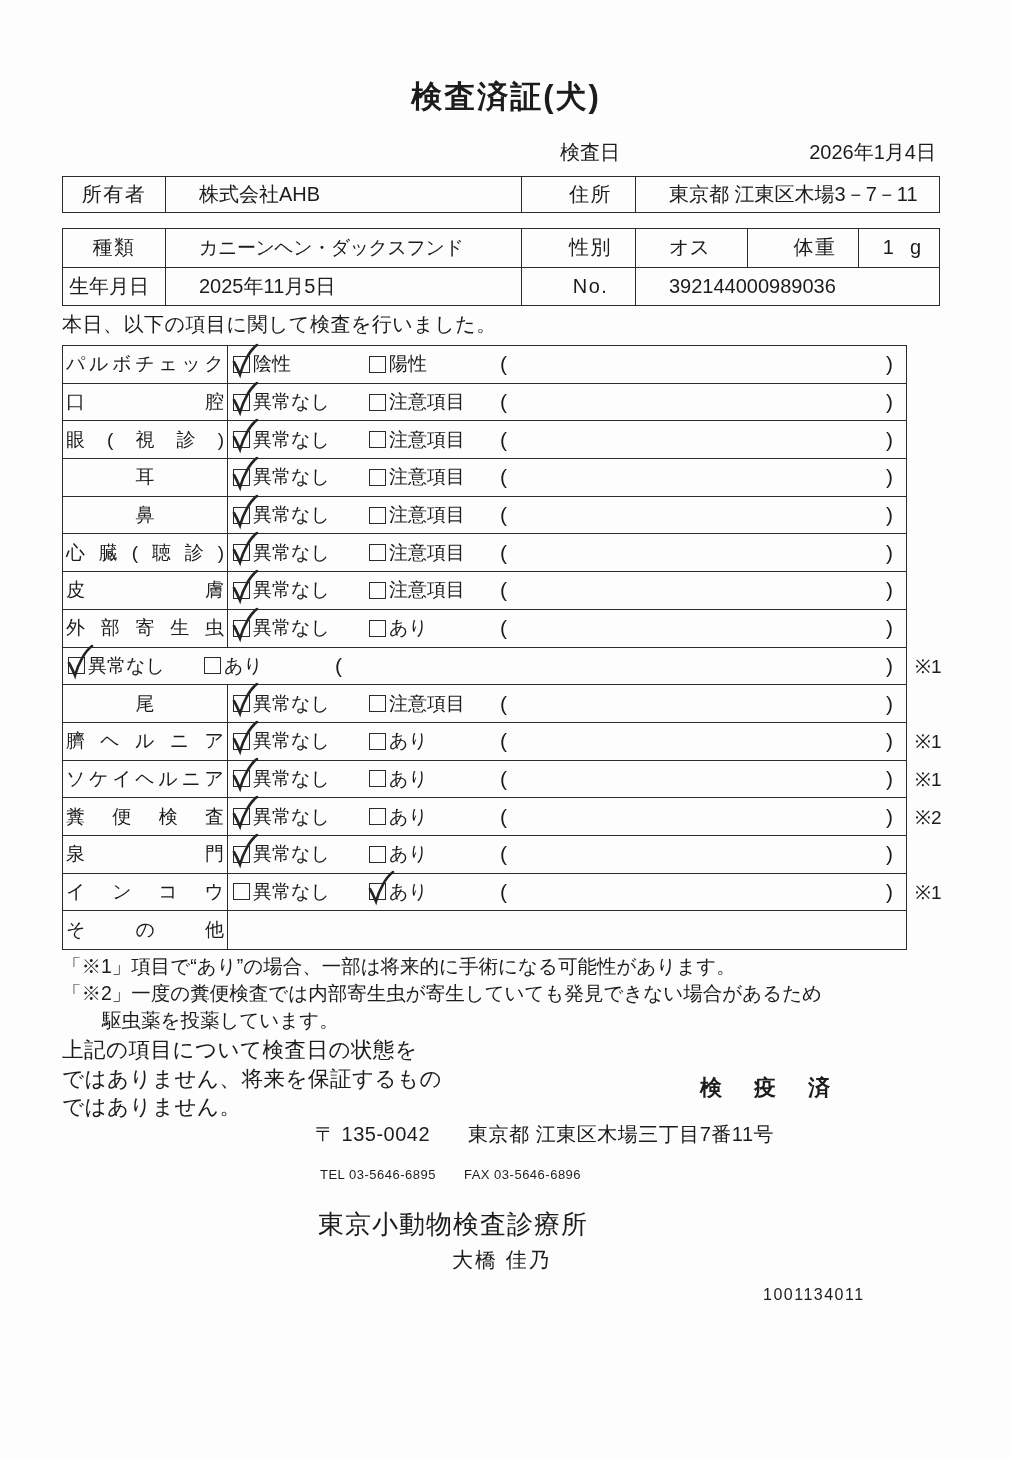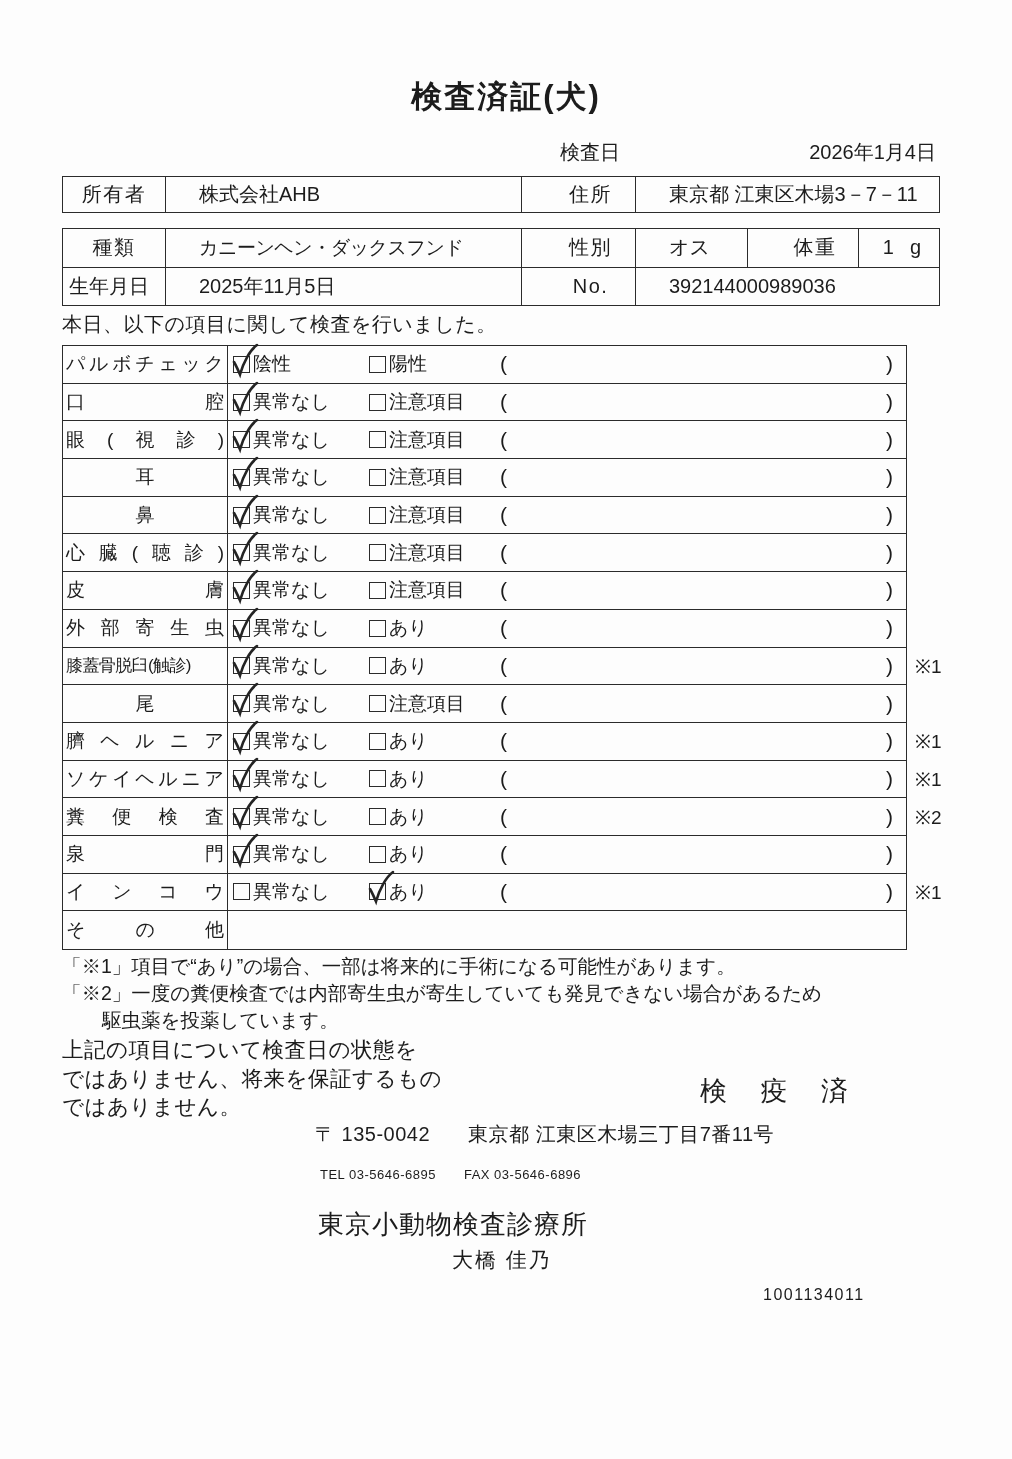--- a/index.html
+++ b/index.html
@@ -50,21 +50,21 @@
   .paren{position:absolute;top:50%;transform:translateY(-52%);font-size:21px;font-weight:300;}
   .paren.open{left:272px;}
   .paren.close{right:13px;}
   .rownote{position:absolute;left:852px;top:50%;transform:translateY(-50%);font-size:19px;white-space:nowrap;}
 
   
   .fnotes{left:62px;top:953px;font-size:19.5px;line-height:27px;}
   .fnote-cont{padding-left:40px;}
   .disclaimer{left:62px;top:1036px;font-size:21.5px;line-height:28.5px;letter-spacing:0.5px;}
 
-  .stamp{left:700px;top:1073px;font-size:27px;letter-spacing:13px;font-weight:400;}
+  .stamp{left:700px;top:1073px;font-size:22px;letter-spacing:13px;font-weight:700;}
 
   .postal-line{left:315px;top:1121px;display:flex;gap:38px;font-size:20px;letter-spacing:0.5px;}
   .tel-line{left:320px;top:1167px;display:flex;gap:28px;font-size:13px;letter-spacing:0.5px;}
   .clinic{left:318px;top:1207px;font-size:26px;letter-spacing:1px;}
   .vet{left:452px;top:1246px;font-size:21px;letter-spacing:2px;}
   .serial{left:763px;top:1286px;font-size:16px;letter-spacing:1.5px;text-align:right;}
 </style>
 </head>
 <body>
 
@@ -288,21 +288,20 @@
           </span>
           <span class="opt" style="left: 141px;">
             <span class="cb"></span>
             <span>あり</span>
           </span>
           <span class="paren open">(</span>
           <span class="paren close">)</span>
         </div>
       </div>
       <div class="irow">
-        <div class="ilabel fill tight">膝蓋骨脱臼(触診)</div>
         <div class="icontent">
           <span class="opt" style="left: 5px;">
             <span class="cb">
               <svg width="31" height="39" viewBox="0 0 31 39">
                 <path d="M4 22 C6 25.5, 8.5 31, 10 34.5 C13 23, 20 10, 27 5" fill="none" stroke="#232323" stroke-width="2.6" stroke-linecap="round"></path>
               </svg>
             </span>
             <span>異常なし</span>
           </span>
           <span class="opt" style="left: 141px;">

